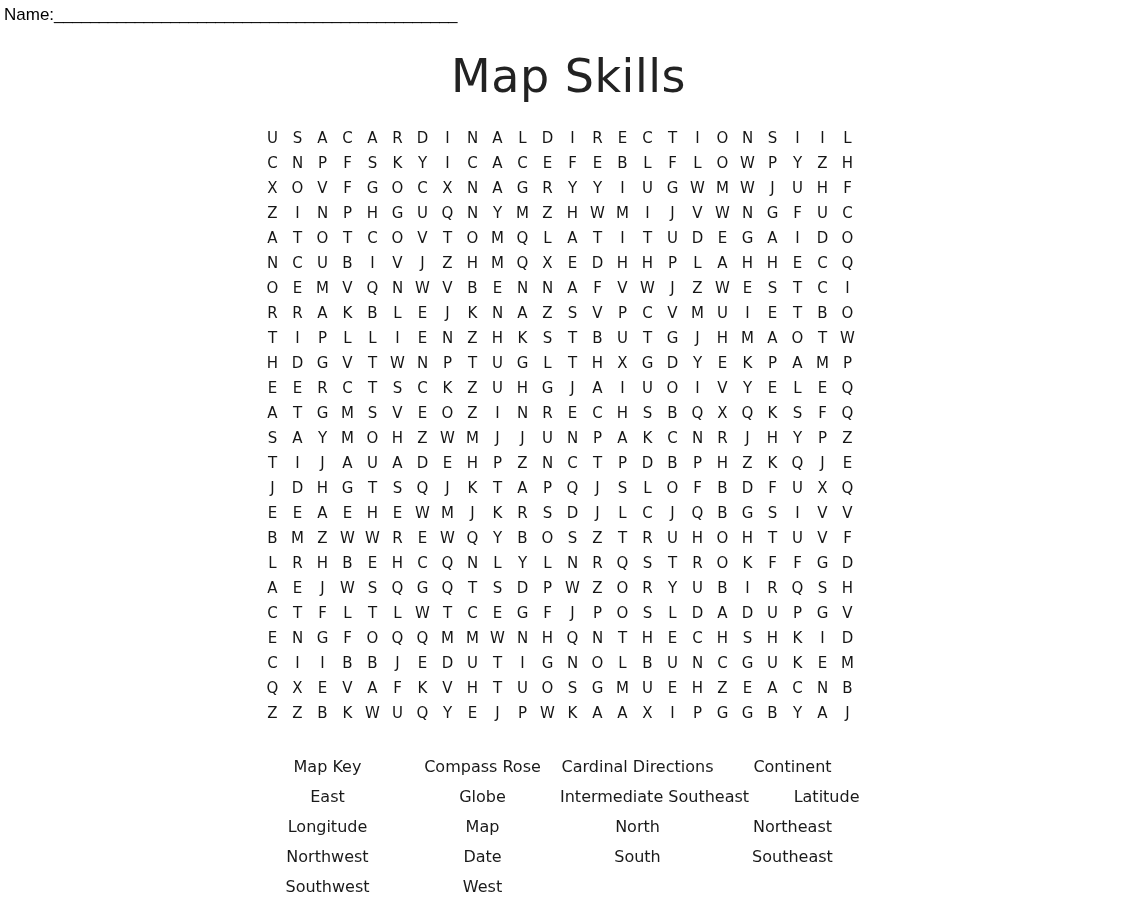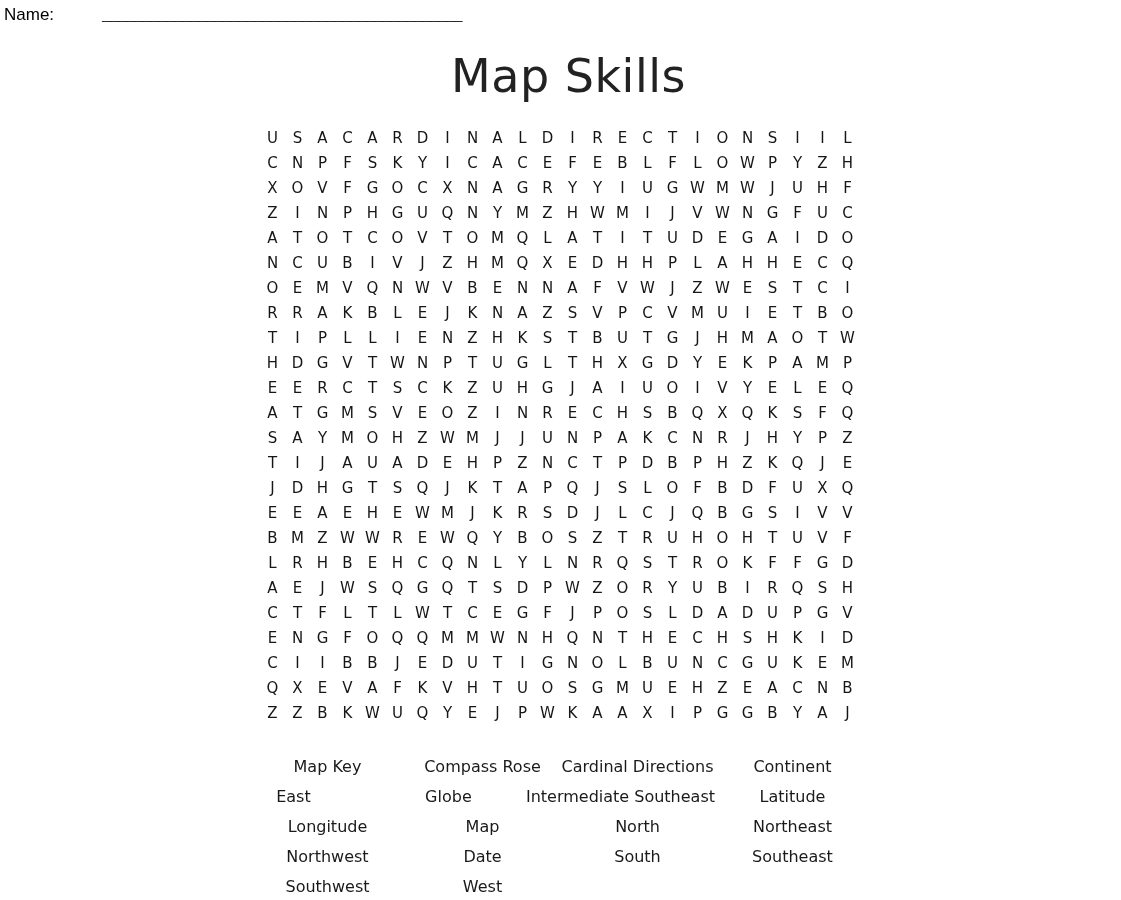--- a/index.html
+++ b/index.html
@@ -35,23 +35,22 @@
     white-space: nowrap;
     color: #000;
   }
   .field-name { left: 4px; }
   .field-date { left: 884px; }
   .field-label {
     font-family: "Liberation Sans", sans-serif;
     margin-top: 10px;
   }
   .field-rule {
-    font-family: Liberation Serif, serif;
+    font-family: Liberation Sans, sans-serif;
     letter-spacing: -0.5px;
-    margin-left: 48px;
   }
 
   
   .title {
     position: absolute;
     top: 48px;
     left: 8px;
     width: 1121px;
     text-align: center;
     font-family: "DejaVu Sans", sans-serif;
@@ -88,21 +87,20 @@
   .word-list {
     position: absolute;
     top: 752px;
     left: 250px;
     width: 620px;
   }
   .word-row {
     display: flex;
     height: 30px;
     align-items: center;
-    justify-content: flex-end;
   }
   .word-cell {
     flex: 0 0 25%;
     text-align: center;
     font-family: "DejaVu Sans", sans-serif;
     font-size: 16px;
     line-height: 30px;
     color: #1a1a1a;
     white-space: nowrap;
   }

